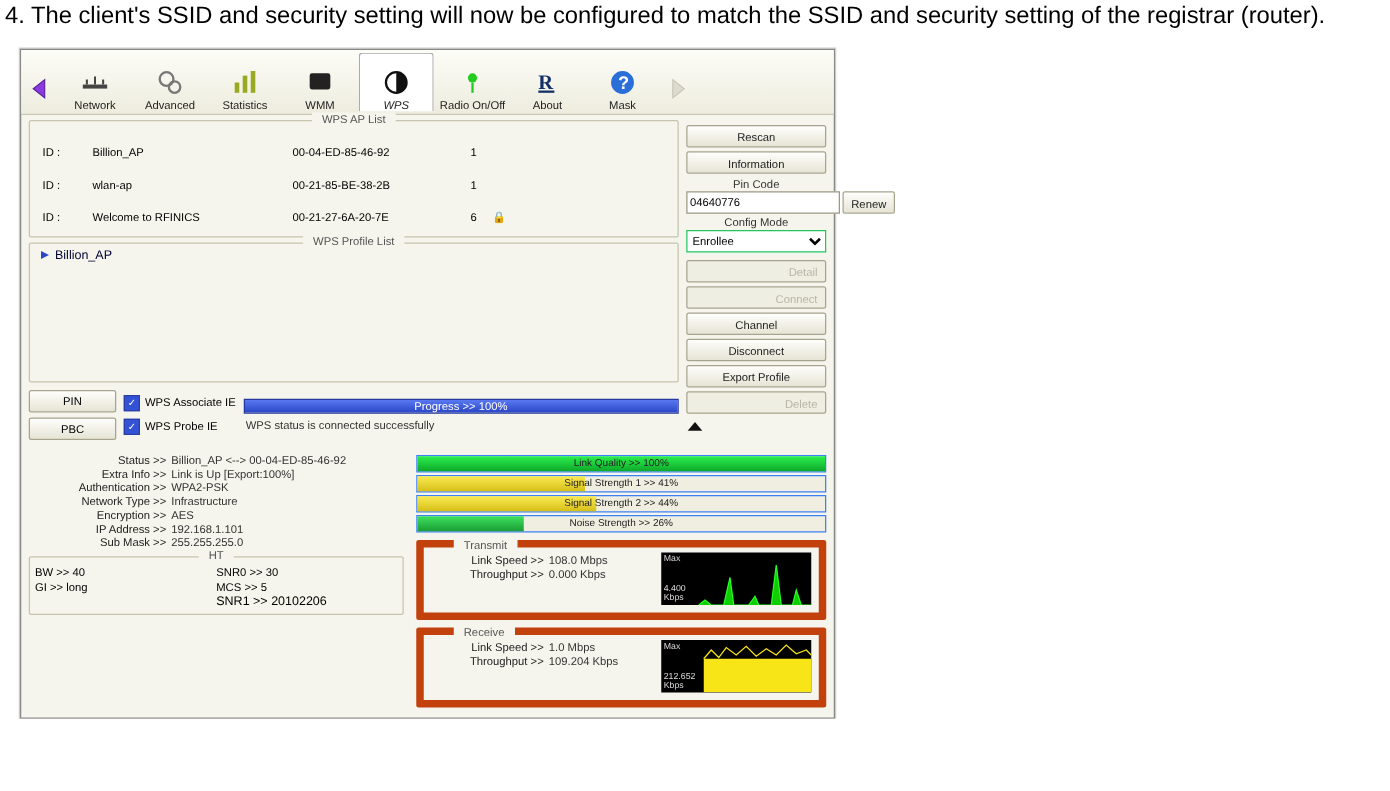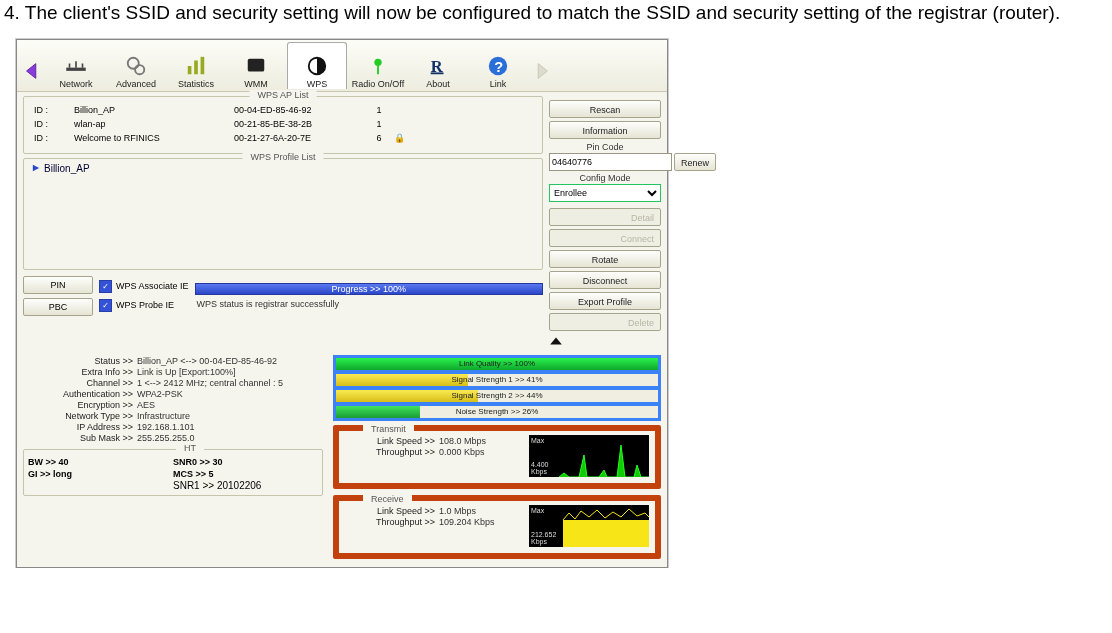--- a/index.html
+++ b/index.html
@@ -6,36 +6,36 @@
   .page{width:1112px;padding:0;}
   .caption{font-size:19px;line-height:1.4;padding:0 12px 12px 4px;}
   .app{border:1px solid #888;width:650px;margin-left:16px;background:#f6f5ed;box-shadow:0 0 0 1px #ccc;}
   
   .toolbar{display:flex;align-items:flex-end;gap:2px;padding:2px 4px;background:linear-gradient(#fdfdf8,#edecde);border-bottom:1px solid #c9c6b2;font-size:10px;}
   .navarrow{width:24px;height:36px;display:flex;align-items:center;justify-content:center;}
   .navarrow svg{width:22px;height:22px;}
   .tb-item{display:flex;flex-direction:column;align-items:center;justify-content:flex-end;width:58px;height:46px;cursor:pointer;}
   .tb-item .ic{width:26px;height:22px;}
   .tb-item span{margin-top:2px;font-size:9px;color:#222;}
-  .tb-item.sel{background:#fff;border:1px solid #aaa;border-bottom:none;border-radius:3px 3px 0 0;}
+  .tb-item.sel{background:#fff;border:1px solid #aaa;border-bottom:none;border-radius:3px 3px 0 0;font-style:italic;}
   
   .gb{border:1px solid #c7c4ae;border-radius:2px;margin:4px 6px;position:relative;background:#f6f5ed;}
   .gb .gb-title{position:absolute;top:-7px;left:50%;transform:translateX(-50%);background:#f6f5ed;padding:0 8px;font-size:9px;color:#555;}
   .main-row{display:flex;}
   .main-left{flex:1;}
   .sidebar{width:112px;padding:4px 6px 0 0;}
   .btn{display:block;width:100%;height:18px;font-size:9px;background:linear-gradient(#fefefc,#e6e4d4);border:1px solid #a7a48e;border-radius:2px;margin-bottom:3px;cursor:pointer;text-align:center;line-height:16px;color:#222;}
   .btn.disabled{color:#b7b5a5;background:#efeee2;text-align:right;}
   .sb-label{font-size:9px;color:#333;text-align:center;margin:2px 0 1px;}
   .sb-row{display:flex;gap:2px;}
   input.pin{flex:1;height:16px;font-size:9px;border:1px solid #9a9784;padding:0 2px;}
   .btn.sm{width:42px;}
   select{width:100%;height:18px;font-size:9px;border:1px solid #22c55e;background:#fff;}
   .ap-list{font-size:9px;padding:6px 4px 8px;}
-  .ap-row{display:flex;padding:2px 6px;align-items:center;}
+  .ap-row{display:flex;padding:2px 6px;align-items:center;margin-top:12px;}
   .ap-row div:nth-child(1){width:40px;}
   .ap-row div:nth-child(2){width:160px;}
   .ap-row div:nth-child(3){width:130px;}
   .ap-row div:nth-child(4){width:30px;text-align:center;}
   .ap-row div:nth-child(5){width:20px;}
   .lock{font-size:9px;}
   .profile-list{height:102px;padding:4px 8px;font-size:10px;overflow:auto;}
   .profile-item{display:flex;align-items:center;gap:4px;color:#003;}
   .profile-item svg{width:8px;height:8px;}
   
@@ -45,27 +45,27 @@
   .chk .box{width:11px;height:11px;border:1px solid #2a3ea8;background:#3452d6;display:flex;align-items:center;justify-content:center;color:#fff;font-size:8px;}
   .progress{flex:1;height:16px;background:linear-gradient(#5a78f0,#2a47c8);color:#fff;font-size:9px;display:flex;align-items:center;justify-content:center;border:1px solid #26389e;}
   .caret{width:14px;height:14px;margin-left:auto;margin-right:4px;}
   
   .details{display:flex;font-size:9px;padding:4px 6px 8px;gap:10px;}
   .det-left{width:300px;}
   .kv{display:flex;margin:1px 0;}
   .kv .k{width:110px;text-align:right;padding-right:4px;color:#222;}
   .kv .v{color:#333;}
   .ht-box{border:1px solid #c7c4ae;border-radius:2px;margin-top:4px;padding:6px 4px 4px;position:relative;}
-  .ht-box .gb-title{left:50%;margin-left:17px;}
+  .ht-box .gb-title{left:50%;}
   .ht-grid{display:flex;flex-wrap:wrap;font-size:9px;}
-  .ht-grid div{width:50%;padding:1px 0;font-weight:bold;}
+  .ht-grid div{width:50%;padding:1px 0;}
   .det-right{flex:1;}
   .bars{margin-bottom:6px;}
   .bar-row{display:flex;align-items:center;margin:2px 0;height:14px;}
-  .bar-track{flex:1;height:12px;background:#efeee0;border:3px solid #3b82f6;position:relative;}
+  .bar-track{flex:1;height:12px;background:#efeee0;border:1px solid #3b82f6;position:relative;}
   .bar-fill{height:100%;}
   .bar-label-in{position:absolute;left:50%;top:0;transform:translateX(-50%);font-size:8px;line-height:12px;color:#222;white-space:nowrap;}
   .tr-box{border:6px solid #c2410c;border-radius:2px;padding:4px 6px 6px;margin-bottom:6px;position:relative;display:flex;}
   .tr-box .gb-title{left:24px;transform:none;}
   .tr-stats{flex:1;}
   .tr-stats .kv .k{width:90px;}
   .graph{width:120px;height:42px;background:#000;position:relative;overflow:hidden;}
   .graph .gl{position:absolute;left:2px;top:2px;font-size:7px;color:#ddd;}
   .graph .gv{position:absolute;left:2px;bottom:2px;font-size:7px;color:#ddd;line-height:1;}
   .sparkT{position:absolute;bottom:0;left:0;width:100%;height:100%;}
@@ -131,21 +131,21 @@
             <text x="4" y="18" font-size="18" font-family="serif" font-weight="bold" fill="#14306a">R</text>
             <rect x="4" y="19" width="14" height="2" fill="#14306a"></rect>
           </svg>
         <span>About</span>
       </div>
       <div class="tb-item">
         <svg class="ic" viewBox="0 0 24 24">
             <circle cx="12" cy="12" r="10" fill="#2a6ed8"></circle>
             <text x="8" y="18" font-size="16" fill="#fff" font-weight="bold">?</text>
           </svg>
-        <span>Link</span>
+        <span>Mask</span>
       </div>
       <div class="navarrow">
         <svg viewBox="0 0 24 24">
             <path d="M9 4 L19 12 L9 20 Z" fill="#dcdbce" stroke="#c7c5b4"></path>
           </svg>
       </div>
     </div>
 
     <div class="main-row">
       <div class="main-left">
@@ -198,76 +198,72 @@
                 <span class="box">✓</span>
                 <span>WPS Associate IE</span>
               </label>
             <label class="chk">
                 <span class="box">✓</span>
                 <span>WPS Probe IE</span>
               </label>
           </div>
           <div style="flex:1;display:flex;flex-direction:column;gap:4px;">
             <div class="progress">Progress &gt;&gt; 100%</div>
-            <div style="font-size:9px;color:#333;padding-left:2px;">WPS status is registrar successfully</div>
+            <div style="font-size:9px;color:#333;padding-left:2px;">WPS status is connected successfully</div>
           </div>
         </div>
       </div>
 
       <div class="sidebar">
         <div style="height:4px;"></div>
         <button class="btn">Rescan</button>
         <button class="btn">Information</button>
         <div class="sb-label">Pin Code</div>
         <div class="sb-row">
           <input class="pin" value="04640776" style="">
           <button class="btn sm" style="margin:0;">Renew</button>
         </div>
         <div class="sb-label">Config Mode</div>
         <select>
           <option>Enrollee</option>
         </select>
         <div style="height:6px;"></div>
         <button class="btn disabled">Detail</button>
         <button class="btn disabled">Connect</button>
-        <button class="btn">Rotate</button>
+        <button class="btn">Channel</button>
         <button class="btn">Disconnect</button>
         <button class="btn">Export Profile</button>
         <button class="btn disabled">Delete</button>
         <svg class="caret" viewBox="0 0 12 12">
             <path d="M1 9 L6 3 L11 9 Z" fill="#111"></path>
           </svg>
       </div>
     </div>
 
     <div class="details">
       <div class="det-left">
         <div class="kv">
             <div class="k">Status &gt;&gt;</div>
             <div class="v">Billion_AP &lt;--&gt; 00-04-ED-85-46-92</div>
           </div>
         <div class="kv">
             <div class="k">Extra Info &gt;&gt;</div>
             <div class="v">Link is Up [Export:100%]</div>
           </div>
         <div class="kv">
-            <div class="k">Channel &gt;&gt;</div>
-            <div class="v">1 &lt;--&gt; 2412 MHz; central channel : 5</div>
-          </div>
-        <div class="kv">
             <div class="k">Authentication &gt;&gt;</div>
             <div class="v">WPA2-PSK</div>
           </div>
         <div class="kv">
+            <div class="k">Network Type &gt;&gt;</div>
+            <div class="v">Infrastructure</div>
+          </div>
+        <div class="kv">
             <div class="k">Encryption &gt;&gt;</div>
             <div class="v">AES</div>
-          </div>
-        <div class="kv">
-            <div class="k">Network Type &gt;&gt;</div>
-            <div class="v">Infrastructure</div>
           </div>
         <div class="kv">
             <div class="k">IP Address &gt;&gt;</div>
             <div class="v">192.168.1.101</div>
           </div>
         <div class="kv">
             <div class="k">Sub Mask &gt;&gt;</div>
             <div class="v">255.255.255.0</div>
           </div>
         <div class="ht-box gb" style="margin:6px 0 0;">

